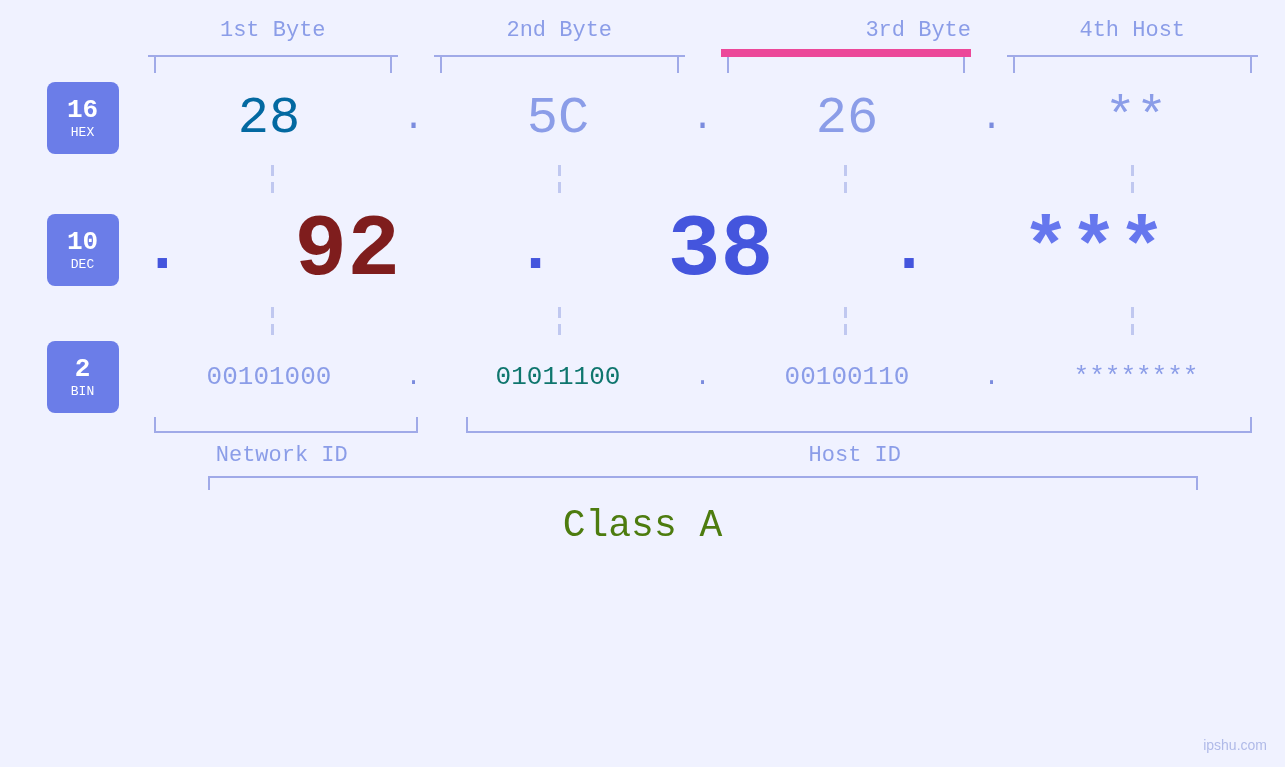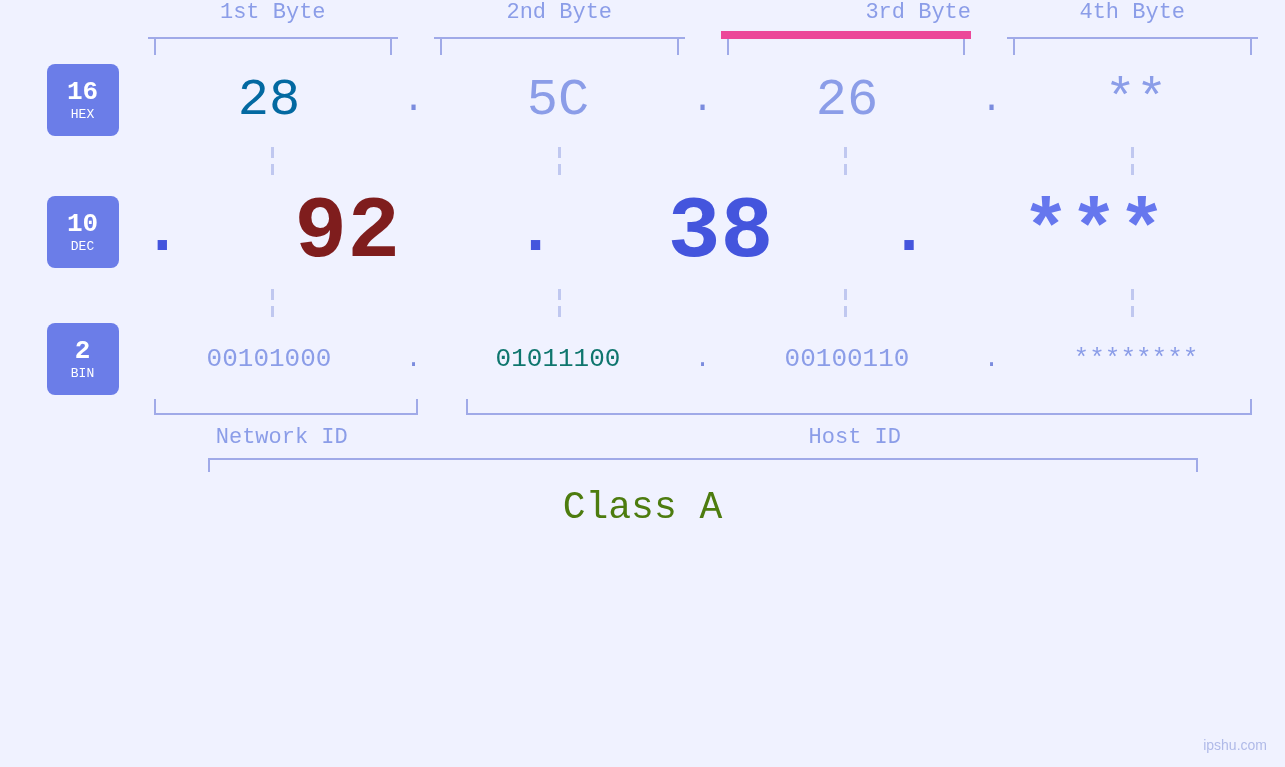--- a/index.html
+++ b/index.html
@@ -43,35 +43,35 @@
     .badge-label {
       font-size: 13px;
       font-weight: normal;
     }
   </style>
 </head>
 <body>
 
 <div class="container">
 
-  <div style="display:flex; width:1110px; margin-left:120px; ">
+  <div style="display:flex; width:1110px; margin-left:120px; margin-top:18px;">
     <div style="flex:1; text-align:center; border-bottom:2px solid #a0aae8; padding-bottom:6px;">
       <span style="color:#8b9de8; font-size:22px; font-family:'Courier New',monospace;">1st Byte</span>
     </div>
     <div style="width:36px;"></div>
     <div style="flex:1; text-align:center; border-bottom:2px solid #a0aae8; ">
       <span style="color:#8b9de8; font-size:22px; font-family:'Courier New',monospace;">2nd Byte</span>
     </div>
     <div style="width:36px;"></div>
     <div style="flex:1; text-align:right; border-bottom:8px solid #ec4899; padding-bottom:6px;">
       <span style="color:#8b9de8; font-size:22px; font-family:'Courier New',monospace;">3rd Byte</span>
     </div>
     <div style="width:36px;"></div>
     <div style="flex:1; text-align:center; border-bottom:2px solid #a0aae8; padding-bottom:6px;">
-      <span style="color:#8b9de8; font-size:22px; font-family:'Courier New',monospace;">4th Byte</span>
+      <span style="color:#8b9de8; font-size:22px; font-family:'Courier New',monospace;">4th Host</span>
     </div>
   </div>
 
   <div style="display:flex; width:1110px; margin-left:120px; height:16px;">
     <div style="flex:1; margin:0 6px; border-left:2px solid #a0aae8; border-right:2px solid #a0aae8; height:16px;"></div>
     <div style="width:36px;"></div>
     <div style="flex:1; margin:0 6px; border-left:2px solid #a0aae8; border-right:2px solid #a0aae8; height:16px;"></div>
     <div style="width:36px;"></div>
     <div style="flex:1; margin:0 6px; border-left:2px solid #a0aae8; border-right:2px solid #a0aae8; height:16px;"></div>
     <div style="width:36px;"></div>

